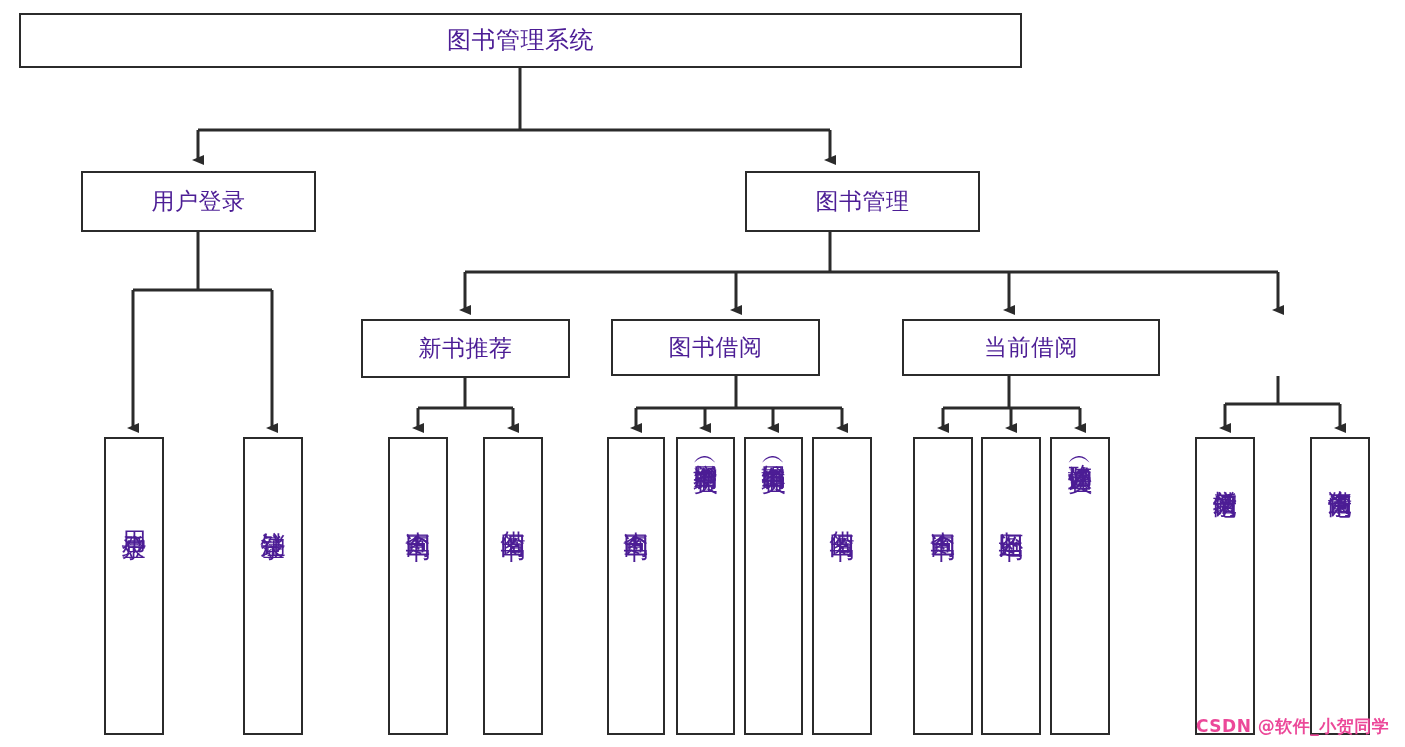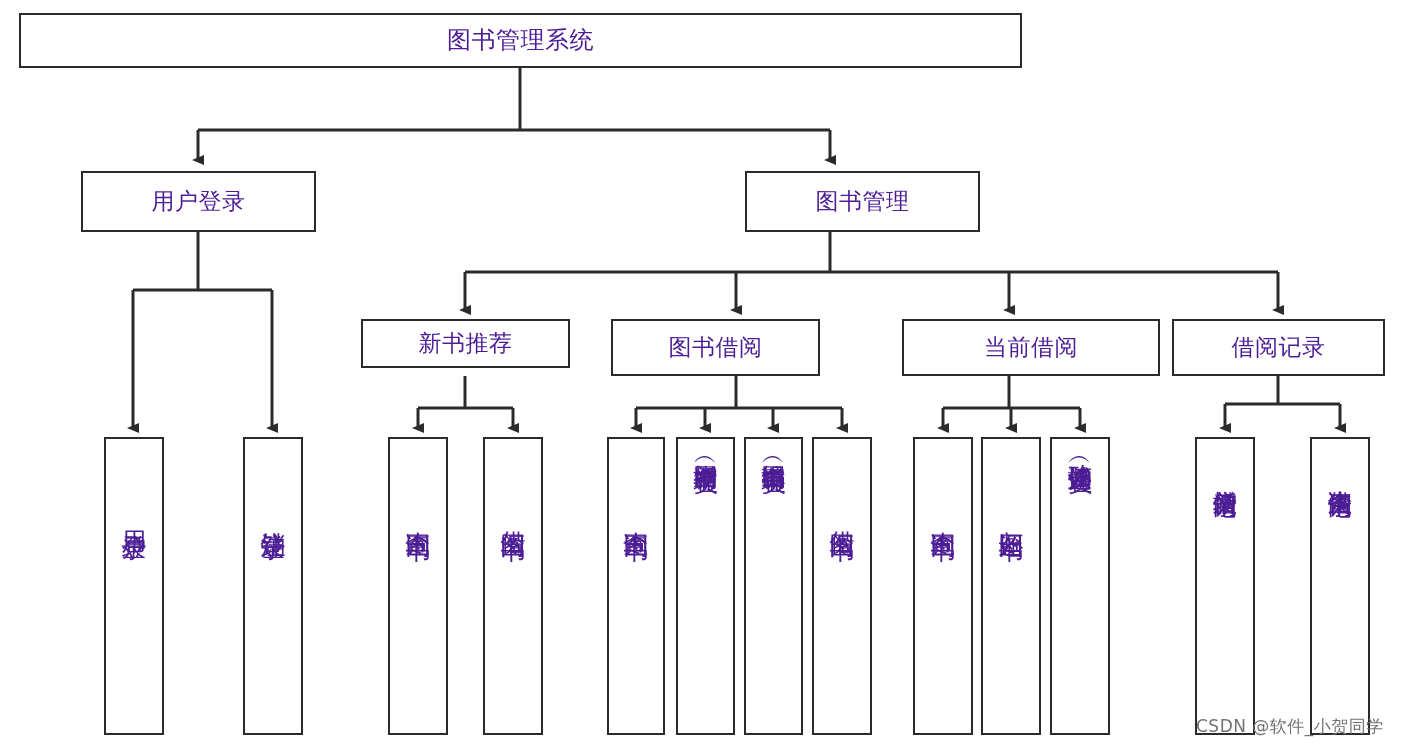--- a/index.html
+++ b/index.html
@@ -61,23 +61,24 @@
     letter-spacing: 2px;
     white-space: nowrap;
   }
   .node.vert.tall-text .label {
     font-size: 24px;
     letter-spacing: 1px;
   }
   .watermark {
     position: absolute;
     font-size: 17px;
-    color: #737373;
+    color: #ec4899;
     white-space: nowrap;
     letter-spacing: 0.5px;
+    font-weight: bold;
   }
 </style>
 </head>
 <body>
 
 <div id="diagram-root">
 
   <svg class="wires" viewBox="0 0 1405 747">
     <defs>
       <marker id="arrow" markerWidth="12" markerHeight="12" refX="5" refY="6" orient="auto" markerUnits="userSpaceOnUse">
@@ -132,32 +133,29 @@
     <span class="label">图书管理系统</span>
   </div>
 
   <div class="node horiz" style="left:81px; top:171px; width:235px; height:61px;">
     <span class="label">用户登录</span>
   </div>
   <div class="node horiz" style="left:712px; top:171px; width:235px; height:61px;margin-left:33px;">
     <span class="label">图书管理</span>
   </div>
 
-  <div class="node horiz" style="left:361px; top:319px; width:209px; height:49px;">
+  <div class="node horiz" style="left:361px; top:319px; width:209px; height:59px;">
     <span class="label">新书推荐</span>
   </div>
   <div class="node horiz" style="left:611px; top:319px; width:209px; height:57px;">
     <span class="label">图书借阅</span>
   </div>
   <div class="node horiz" style="left:902px; top:319px; width:258px; height:57px;">
     <span class="label">当前借阅</span>
   </div>
-  <div class="node horiz" style="left:1172px; top:319px; width:213px; height:57px;">
-    <span class="label">借阅记录</span>
-  </div>
 
   <div class="node vert" style="left:104px; top:437px; width:60px; height:298px; padding-top:72px;">
     <span class="label">用户登录</span>
   </div>
   <div class="node vert" style="left:243px; top:437px; width:60px; height:298px; padding-top:72px;">
     <span class="label">注销登录</span>
   </div>
 
   <div class="node vert" style="left:388px; top:437px; width:60px; height:298px; padding-top:72px;">
     <span class="label">查询图书</span>

